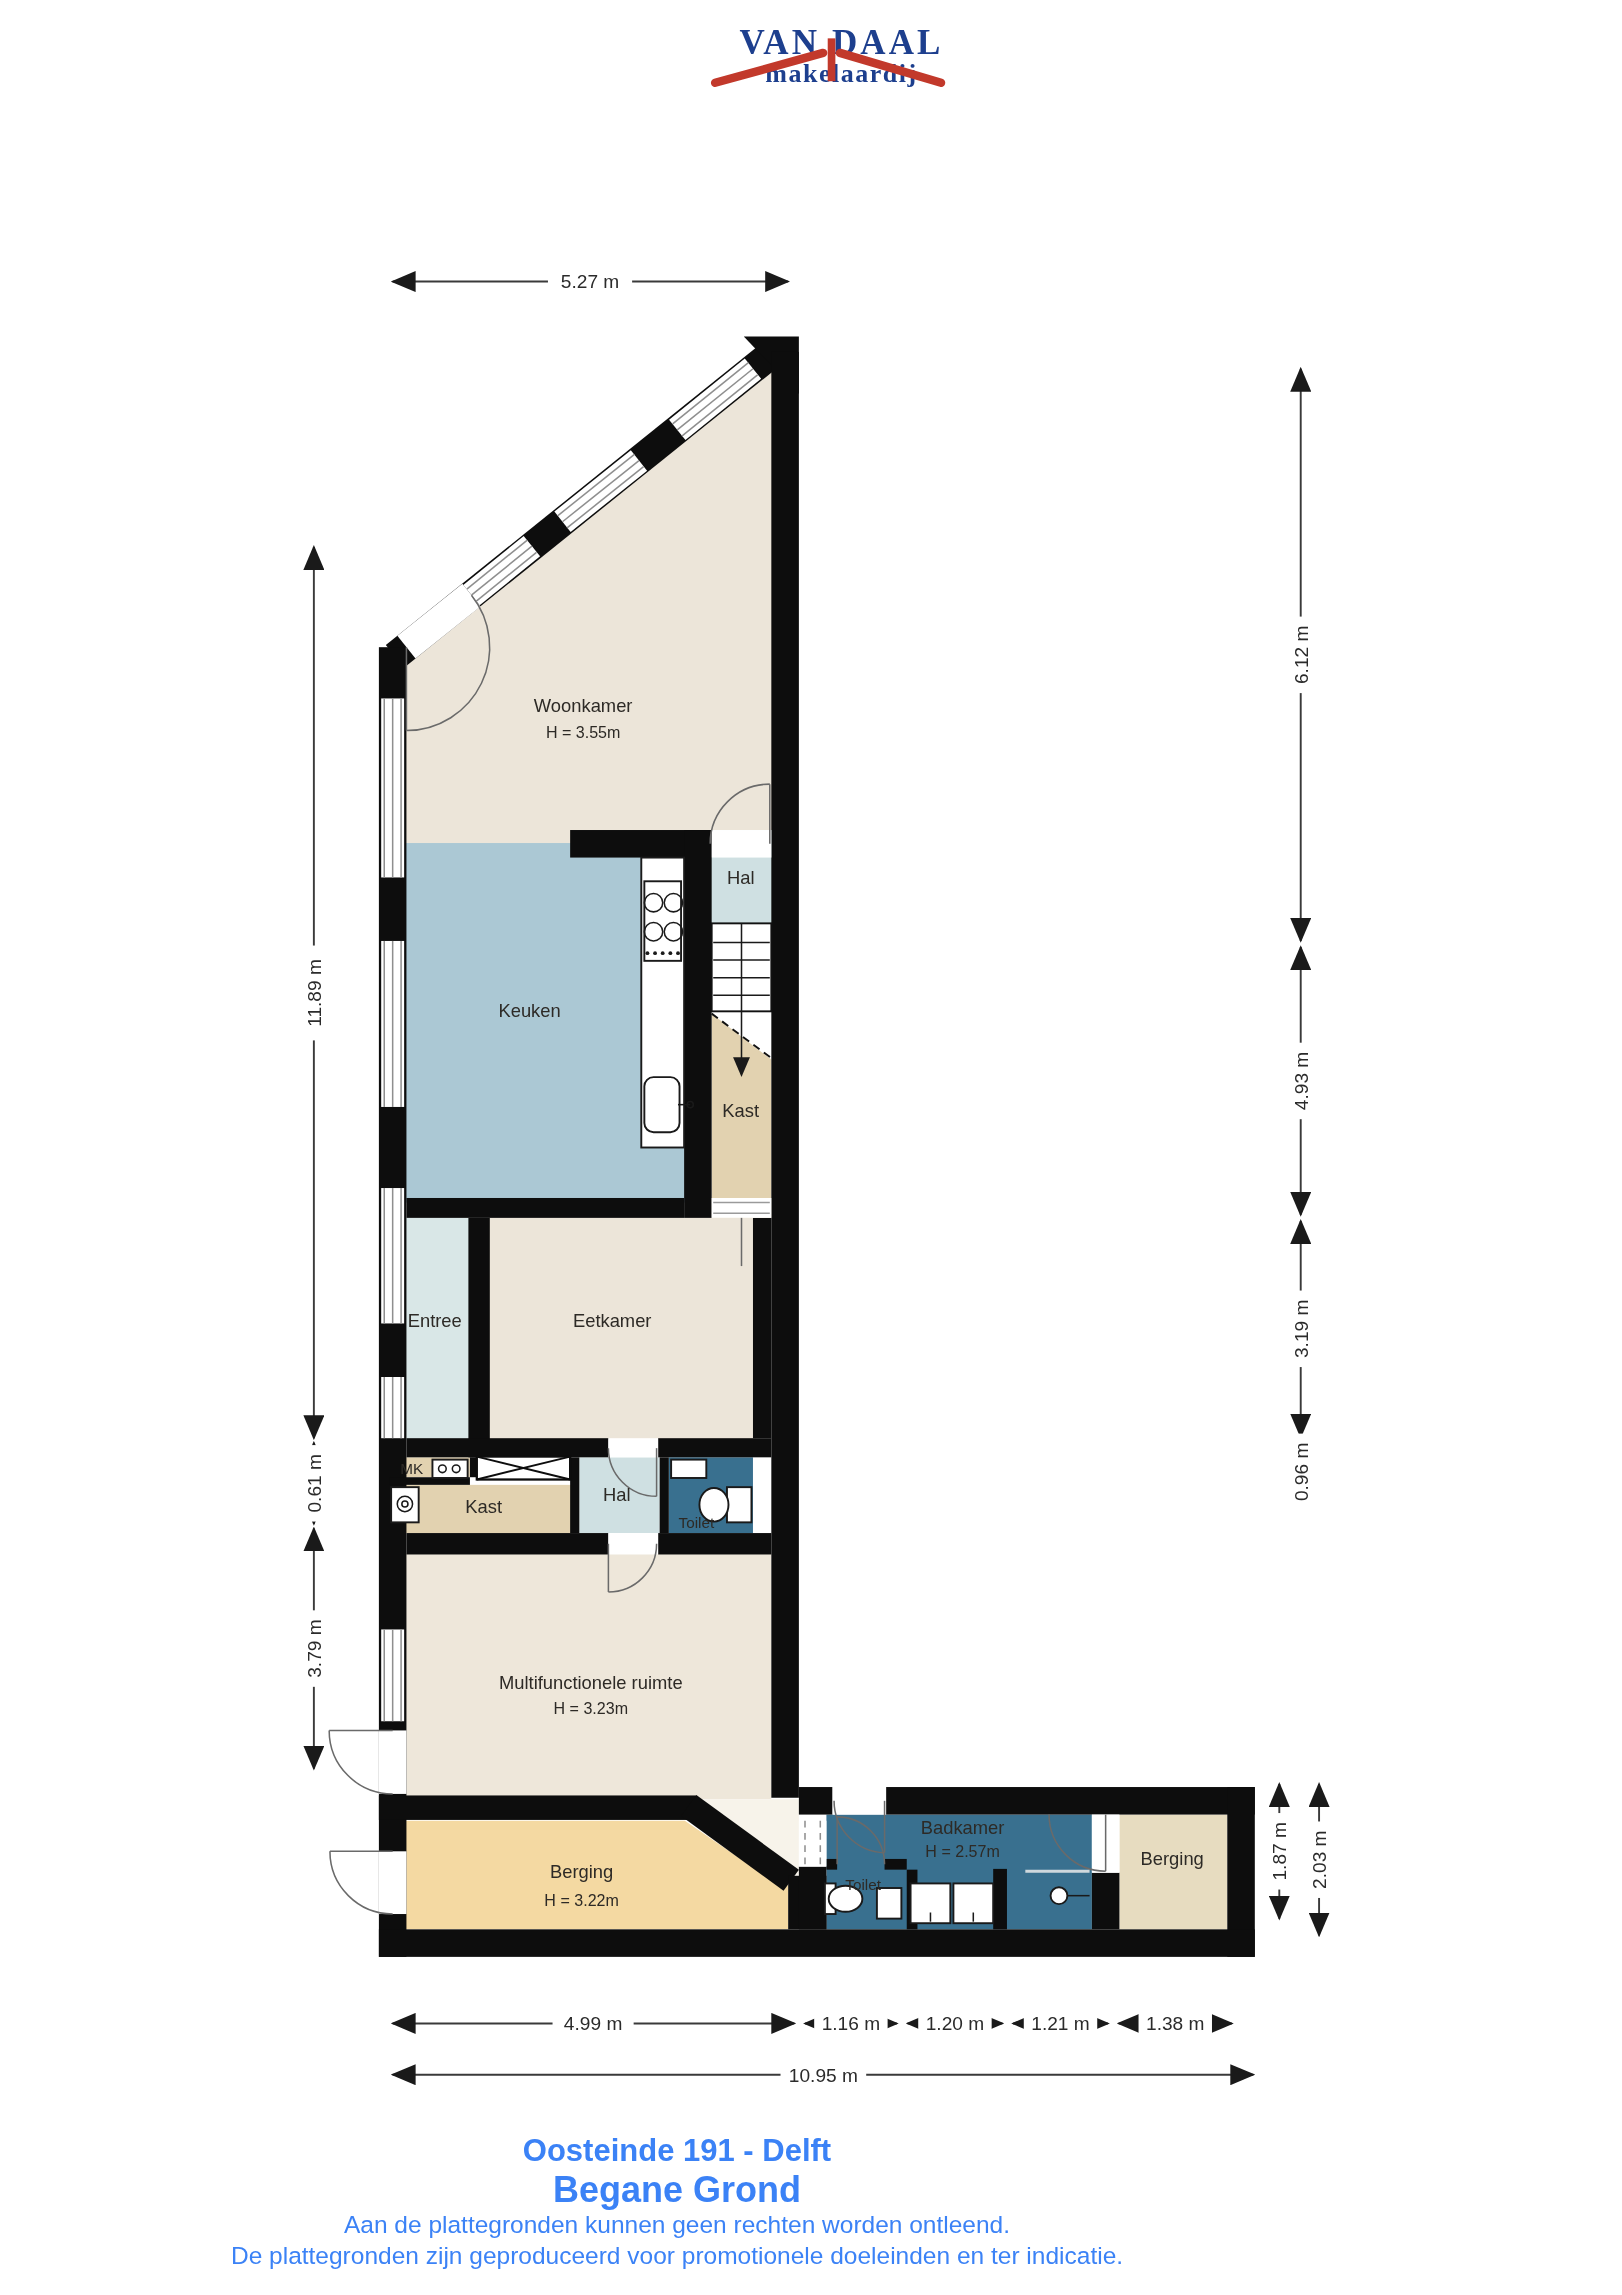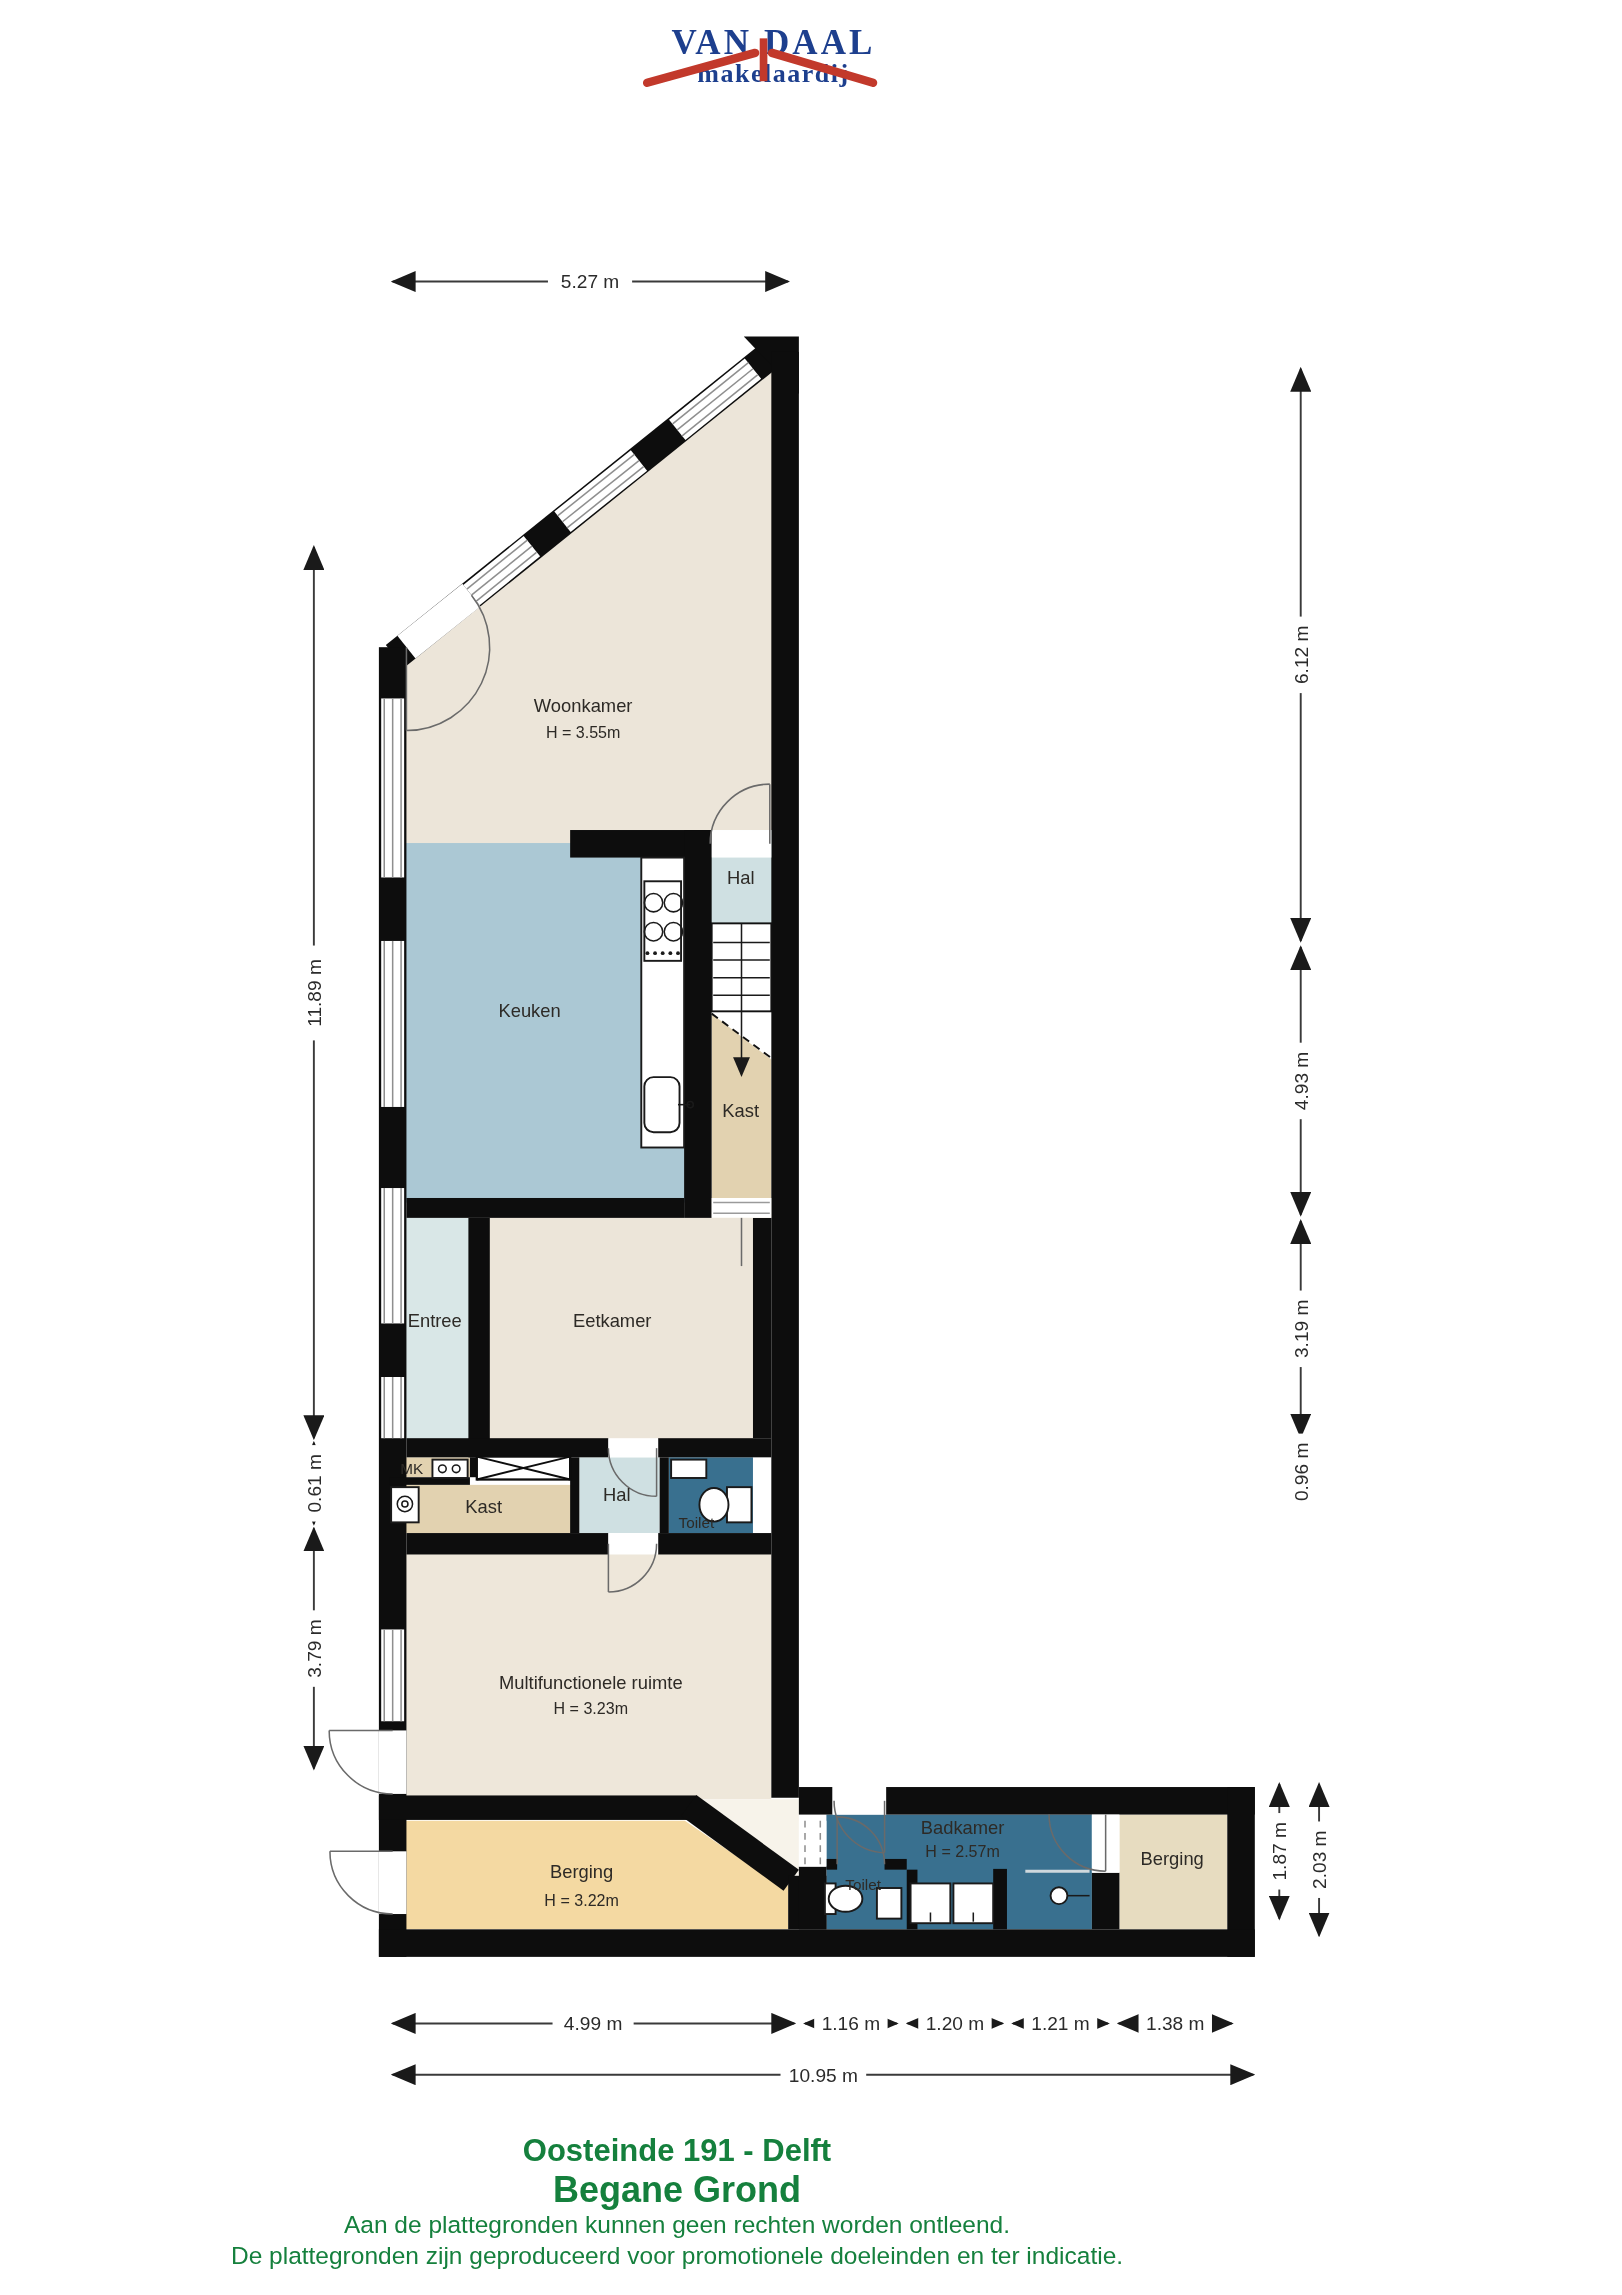--- a/index.html
+++ b/index.html
@@ -1,25 +1,25 @@
 <!DOCTYPE html>
 <html style="font-size:12.2px"><head>
 <meta charset="utf-8">
 <style>
   html,body{margin:0;padding:0;background:#ffffff;}
   .page{position:relative;width:1623px;height:2295px;background:#ffffff;overflow:hidden;
         font-family:"Liberation Sans", sans-serif;}
   
-  .logo{position:absolute;left:628px;top:23px;width:291px;text-align:center;}
+  .logo{position:absolute;left:696px;top:23px;width:291px;text-align:center;}
   .logo-name{color:#1d3f8e;font-family:"Liberation Serif", serif;font-weight:bold;
              font-size:35px;letter-spacing:3.1px;line-height:1.0;margin-top:1.5px;}
   .logo-tagline{color:#1d3f8e;font-family:"Liberation Serif", serif;font-weight:bold;
              font-size:26px;letter-spacing:1.5px;line-height:1.1;}
   
-  .footer{position:absolute;left:0;top:2133px;width:1354px;text-align:center;color:#15803d;}
+  .footer{position:absolute;left:0;top:2133px;width:1354px;text-align:center;color:#3b82f6;}
   .footer .addr{font-size:31px;font-weight:bold;line-height:1.15;}
   .footer .floor{font-size:36px;font-weight:bold;line-height:1.15;}
   .footer .disc{font-size:24.5px;line-height:1.25;}
   
   svg{position:absolute;left:0;top:0;}
   .wall{fill:#0d0d0d;stroke:none;}
   .roomlabel{font-size:24px;fill:#2d2a26;text-anchor:middle;}
   .roomlabel.small{font-size:20px;}
   .roomsub{font-size:21px;fill:#2d2a26;text-anchor:middle;}
   .dimline{stroke:#3a3a3a;stroke-width:2.5;fill:none;}

